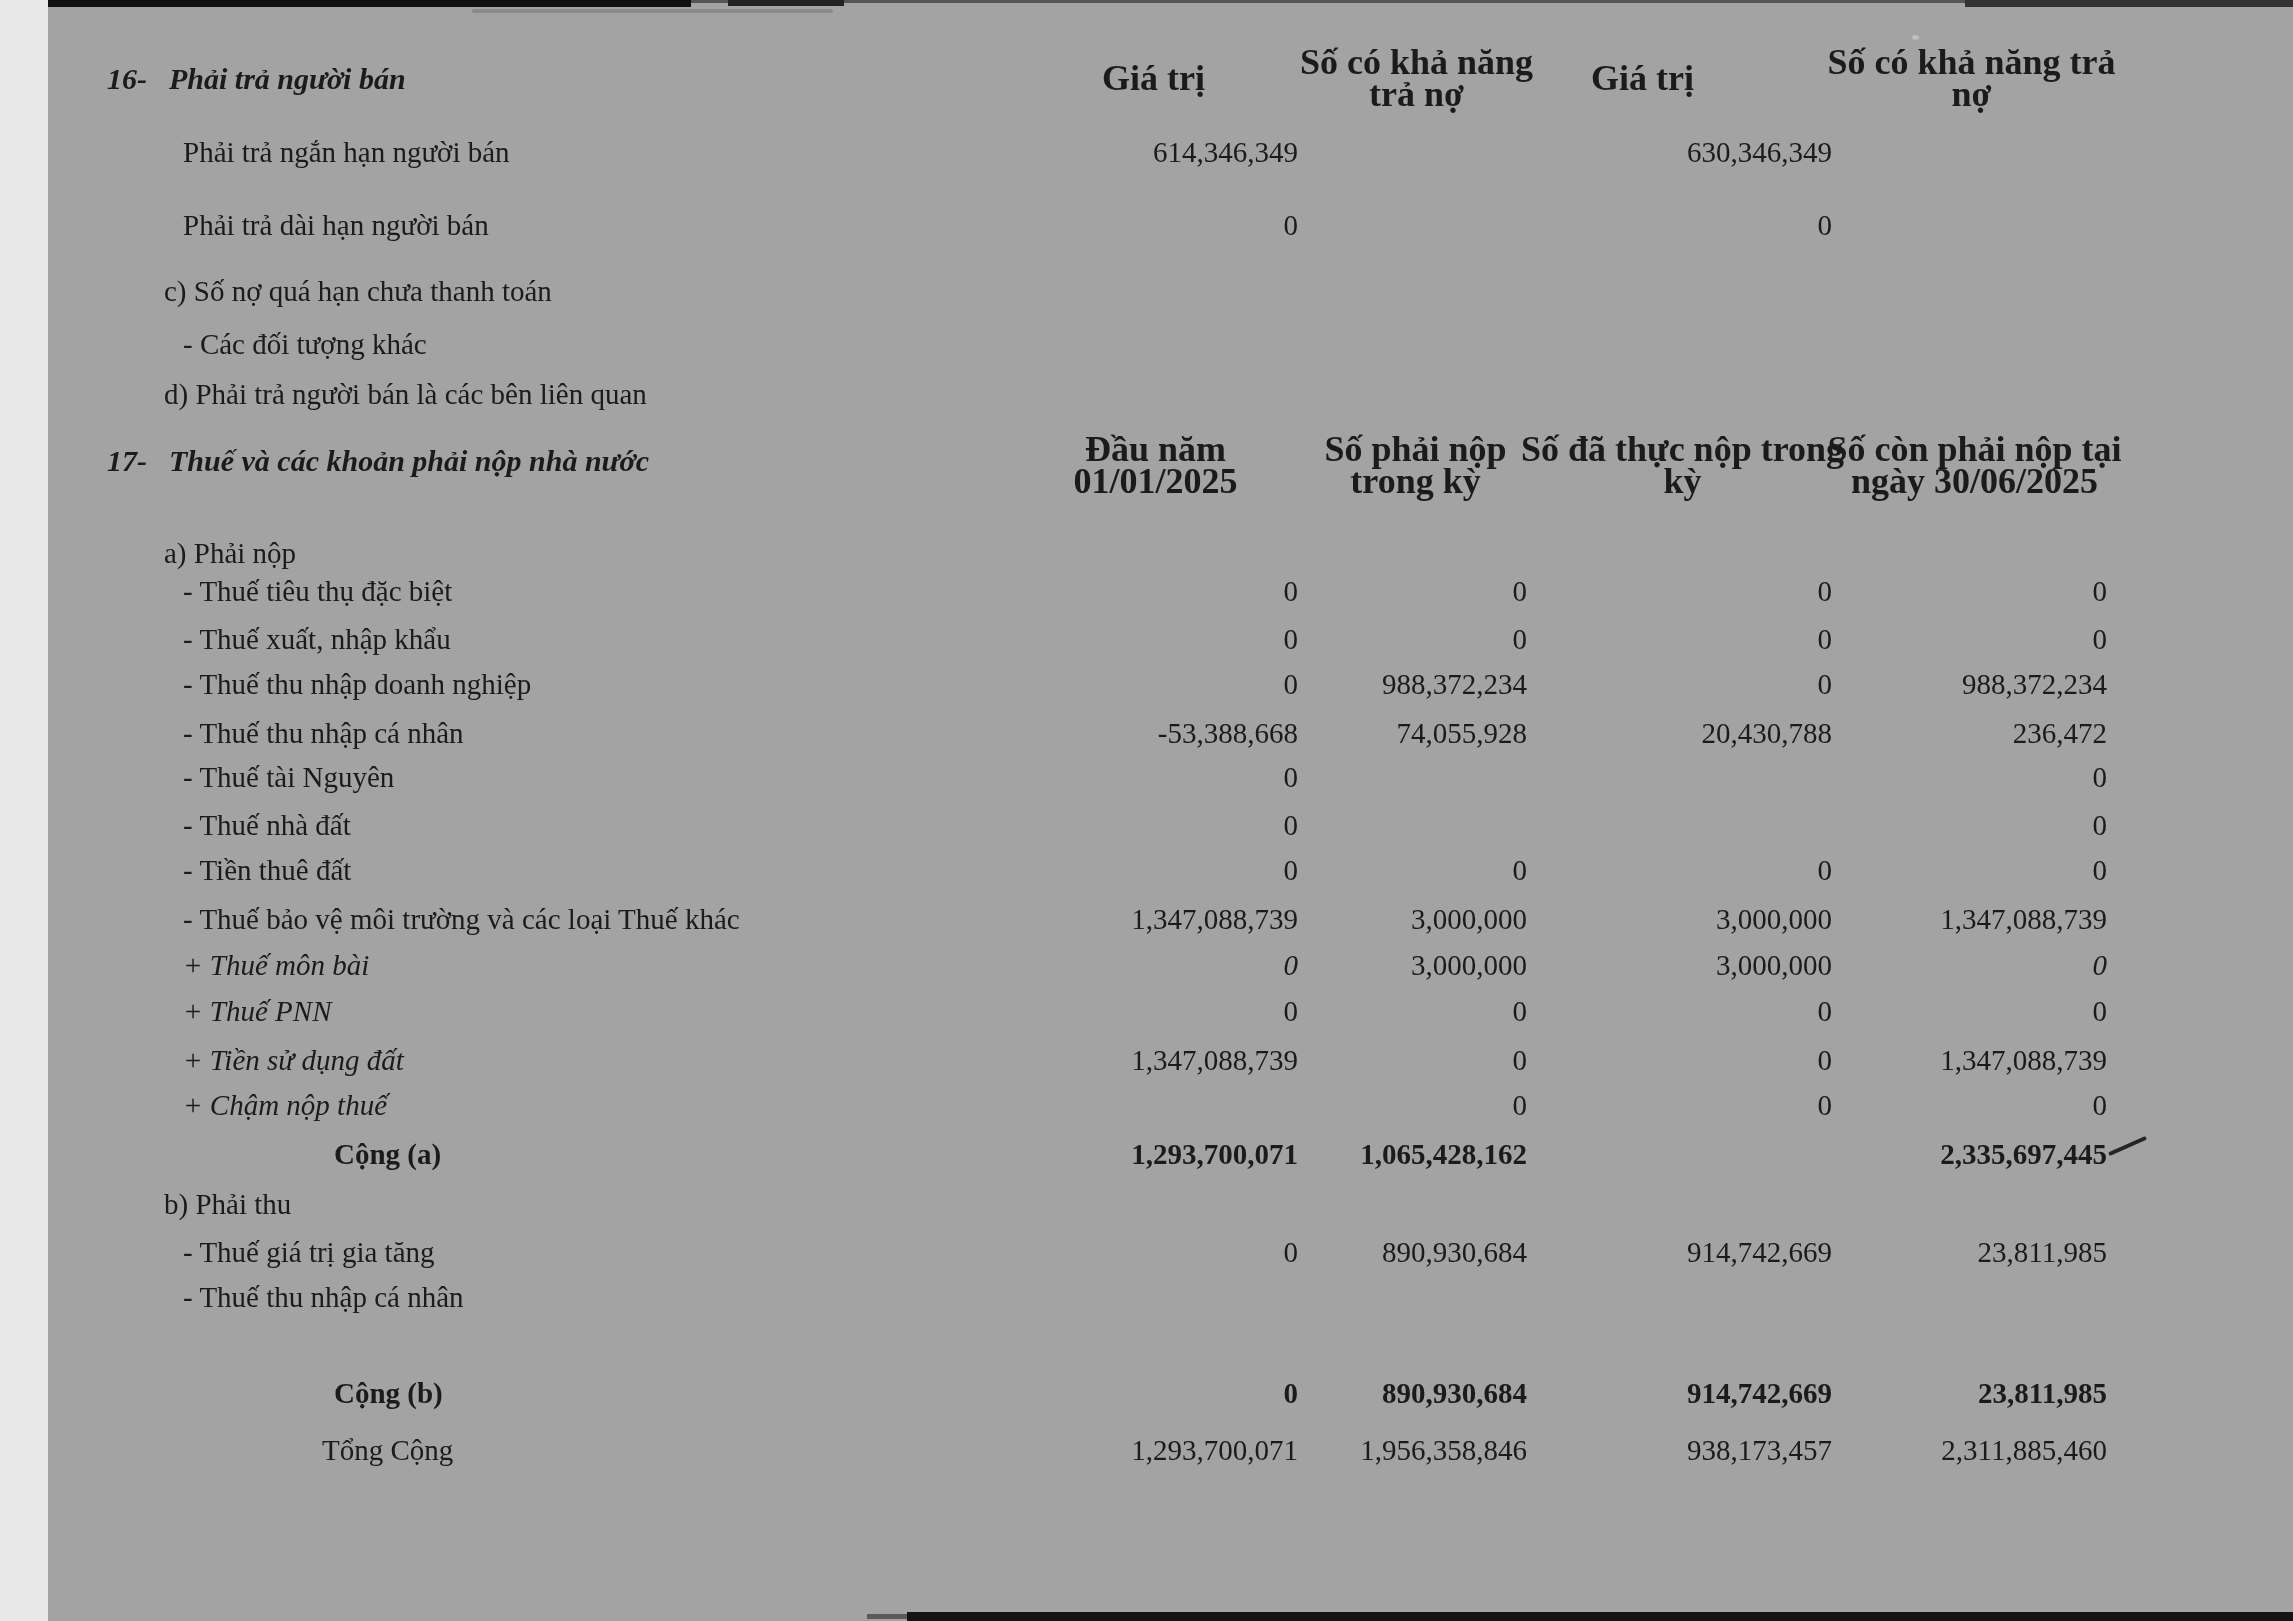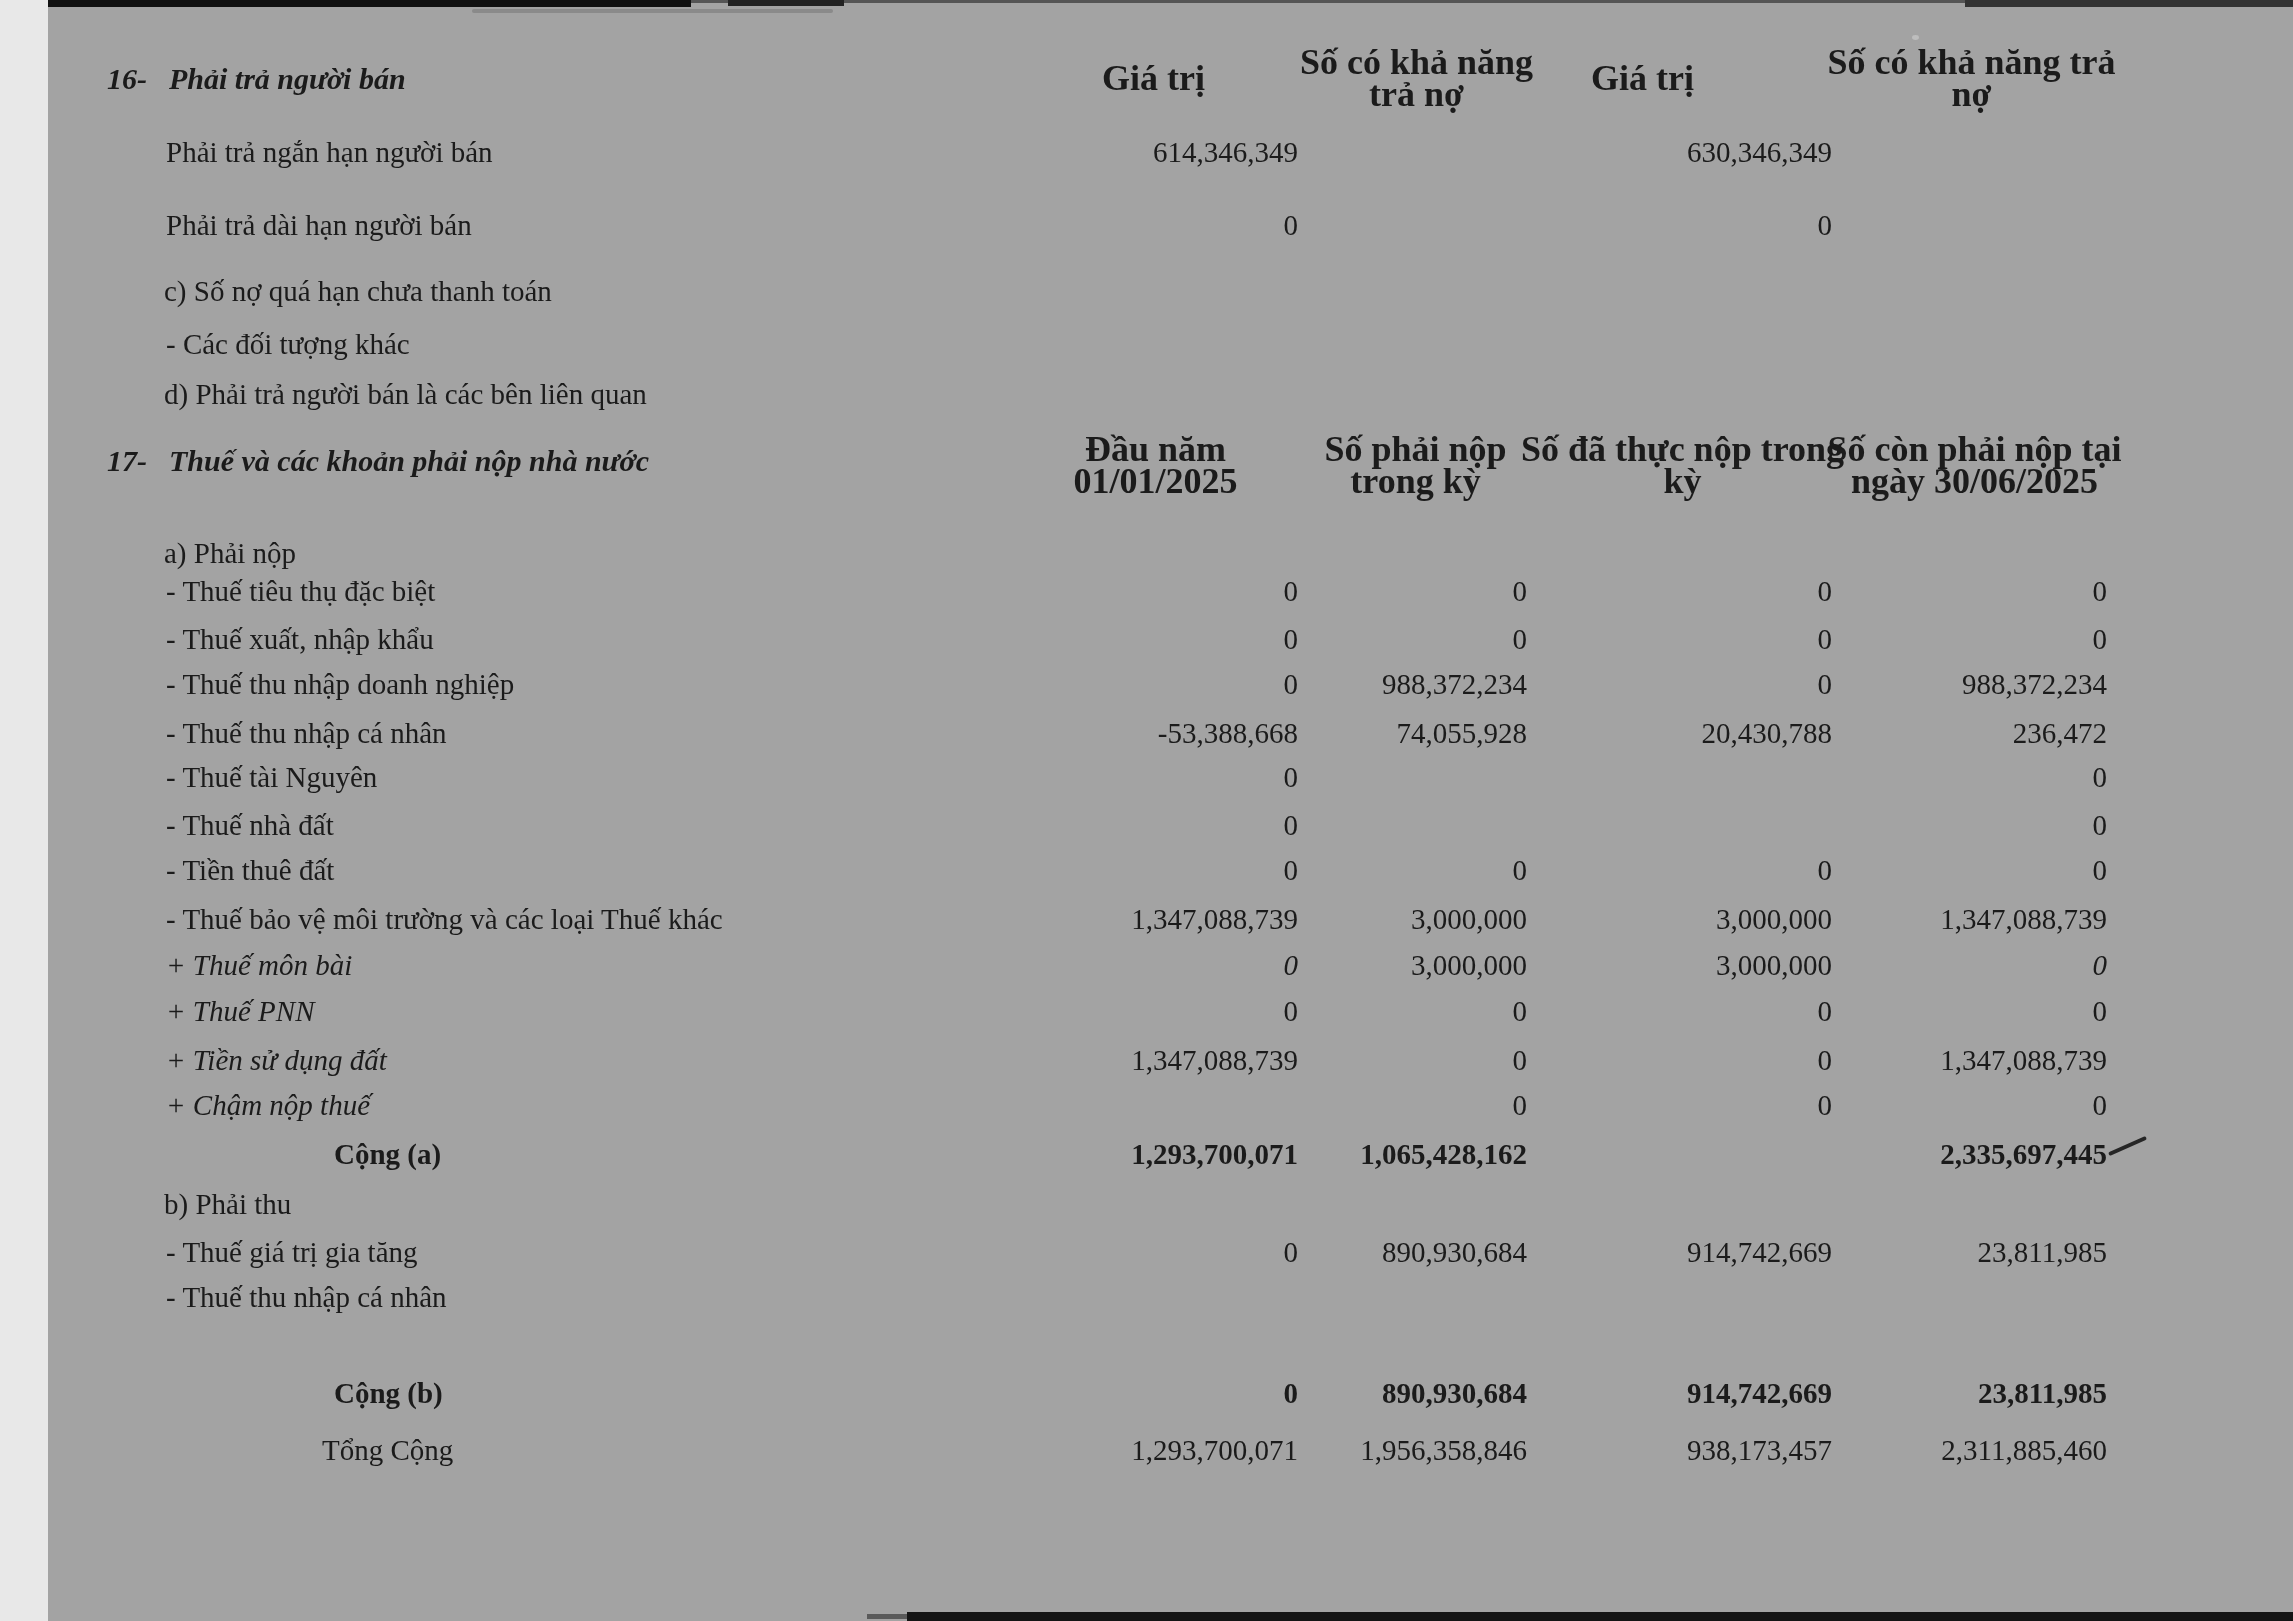--- a/index.html
+++ b/index.html
@@ -10,21 +10,21 @@
   
   .sec-title-row{position:absolute;height:47px;line-height:47px;font-weight:bold;font-style:italic;font-size:30px;}
   .sec-num{position:absolute;left:59px;white-space:nowrap;}
   .sec-name{position:absolute;left:121px;white-space:nowrap;}
   
   .hdr{position:absolute;width:353px;font-weight:bold;font-size:36px;text-align:center;
        line-height:32px;display:flex;flex-direction:column;justify-content:center;}
   .hdr div{white-space:nowrap;}
   
   .t-row{position:absolute;left:0;width:2294px;height:47px;line-height:47px;font-size:29px;}
-  .lbl{position:absolute;left:118px;white-space:nowrap;}
+  .lbl{position:absolute;left:135px;white-space:nowrap;}
   .t-row.group .lbl{left:116px;}
   .t-row.item-italic .lbl{font-style:italic;}
   .t-row.subtotal{font-weight:bold;}
   .t-row.subtotal .lbl{left:286px;}
   .t-row.grand-total{font-weight:normal;}
   .t-row.grand-total .lbl{left:274px;}
   .cell{position:absolute;width:323px;text-align:right;white-space:nowrap;}
   .cell.it{font-style:italic;}
   .c1{right:1044px;} .c2{right:815px;} .c3{right:510px;} .c4{right:235px;}
   .tick{position:absolute;right:194px;top:12.7px;width:41px;height:3.9px;background:#262626;

